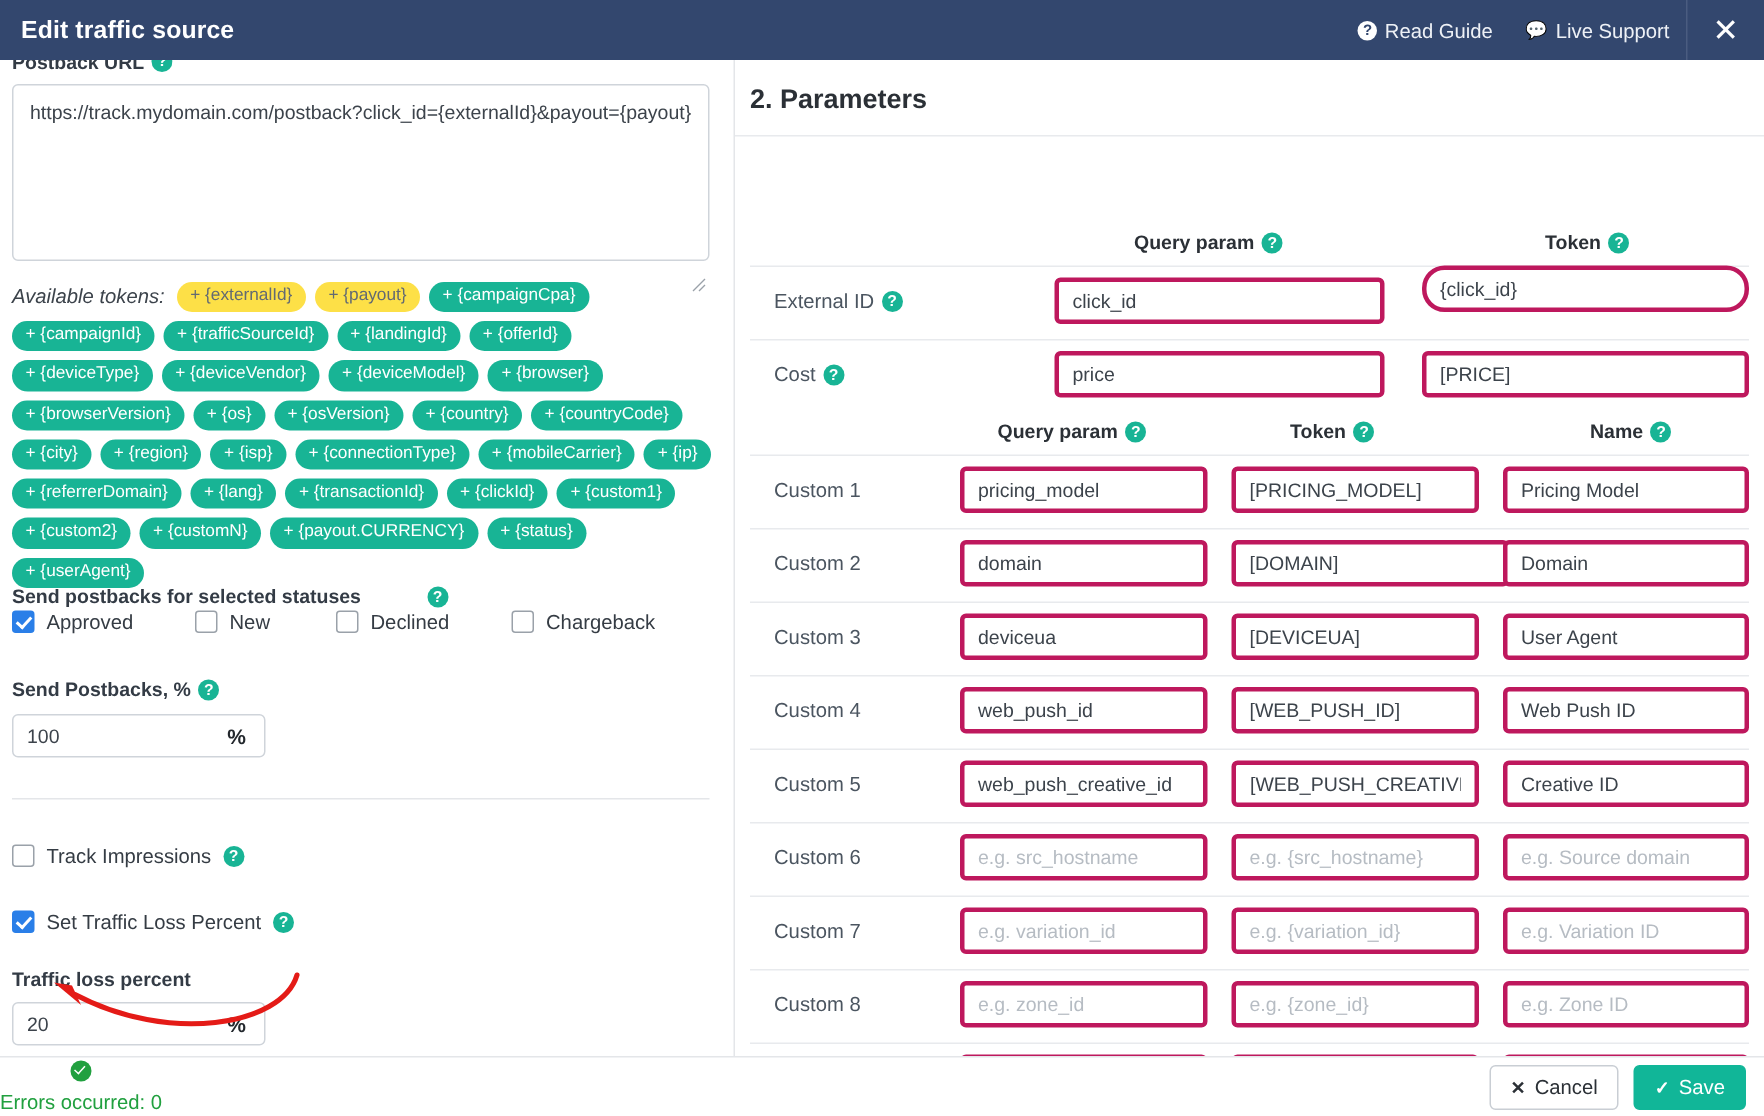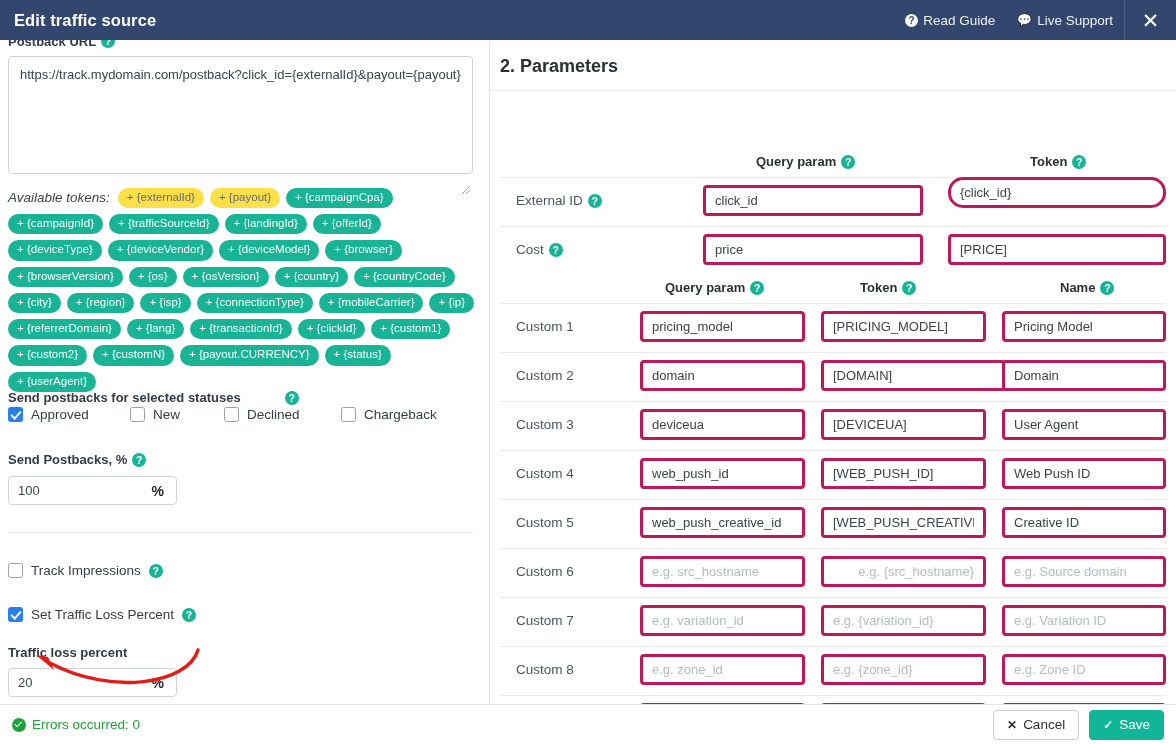--- a/index.html
+++ b/index.html
@@ -251,23 +251,22 @@
 
   
   .footer {
     position: absolute; bottom: 0; left: 0;
     width: 1176px; height: 40px;
     background: #ffffff;
     border-top: 1px solid #e4e6e9;
     display: flex; align-items: center;
   }
   .err-status {
-    margin-left: 12px;
     display: flex; align-items: center; gap: 6px;
-    color: #21a03f; font-size: 13.5px;
+    color: #21a03f; font-size: 13.5px; flex-direction: column;
   }
   .check-circle {
     width: 14px; height: 14px; border-radius: 50%;
     background: #21a03f; position: relative; flex: none;
   }
   .check-circle::after {
     content: "";
     position: absolute; left: 4.4px; top: 2.4px;
     width: 3.4px; height: 6.4px;
     border: solid #fff; border-width: 0 1.8px 1.8px 0;
@@ -500,21 +499,21 @@
         <input class="tinput" value="[WEB_PUSH_ID]" style="top: 418px; left: 331px; width: 165px;">
         <input class="tinput" value="Web Push ID" style="top: 418px; left: 512px; width: 164px;">
         <div class="rowline" style="top: 459px;"></div>
         <div class="rlabel" style="top: 475px; left: 26px;">Custom 5</div>
         <input class="tinput" value="web_push_creative_id" style="top: 467px; left: 150px; width: 165px;">
         <input class="tinput" value="[WEB_PUSH_CREATIVE_ID]" style="top: 467px; left: 331px; width: 165px;">
         <input class="tinput" value="Creative ID" style="top: 467px; left: 512px; width: 164px;">
         <div class="rowline" style="top: 508px;"></div>
         <div class="rlabel" style="top: 524px; left: 26px;">Custom 6</div>
         <input class="tinput" placeholder="e.g. src_hostname" style="top: 516px; left: 150px; width: 165px;">
-        <input class="tinput" placeholder="e.g. {src_hostname}" style="top: 516px; left: 331px; width: 165px; text-align: right;">
+        <input class="tinput" placeholder="e.g. {src_hostname}" style="top: 516px; left: 331px; width: 165px;">
         <input class="tinput" placeholder="e.g. Source domain" style="top: 516px; left: 512px; width: 164px;">
         <div class="rowline" style="top: 557px;"></div>
         <div class="rlabel" style="top: 573px; left: 26px;">Custom 7</div>
         <input class="tinput" placeholder="e.g. variation_id" style="top: 565px; left: 150px; width: 165px;">
         <input class="tinput" placeholder="e.g. {variation_id}" style="top: 565px; left: 331px; width: 165px;">
         <input class="tinput" placeholder="e.g. Variation ID" style="top: 565px; left: 512px; width: 164px;">
         <div class="rowline" style="top: 606px;"></div>
         <div class="rlabel" style="top: 622px; left: 26px;">Custom 8</div>
         <input class="tinput" placeholder="e.g. zone_id" style="top: 614px; left: 150px; width: 165px;">
         <input class="tinput" placeholder="e.g. {zone_id}" style="top: 614px; left: 331px; width: 165px;">

